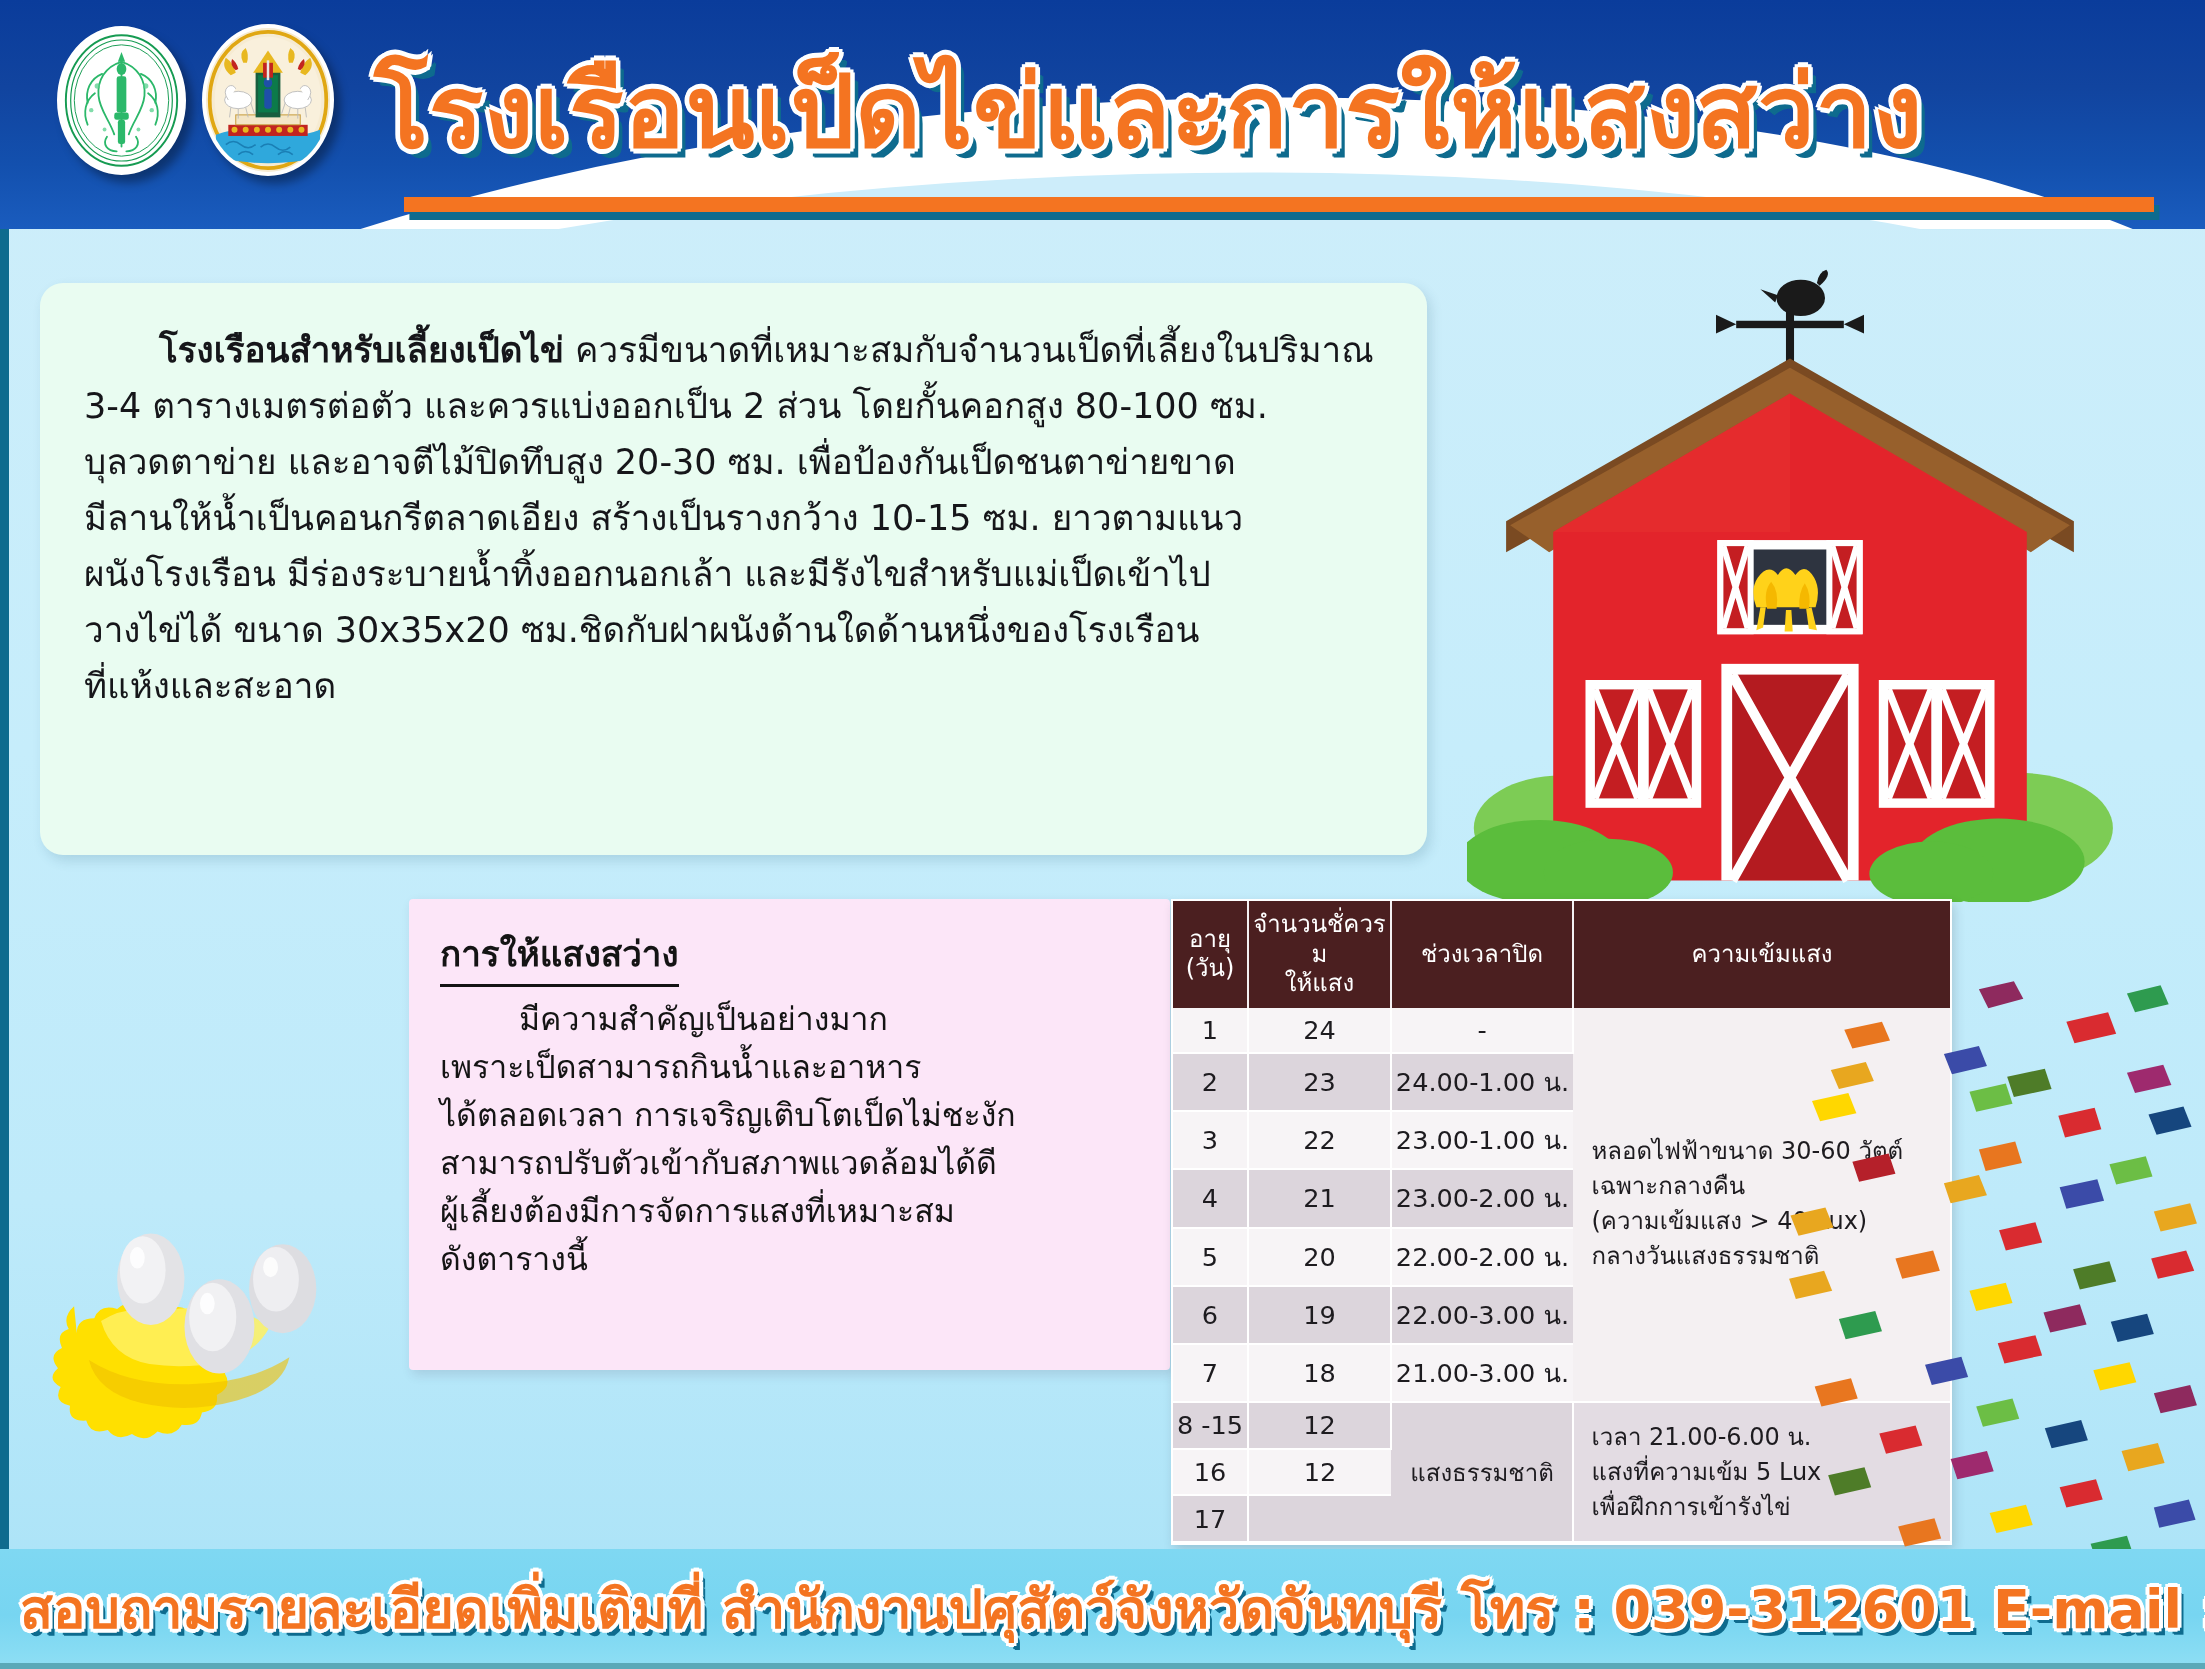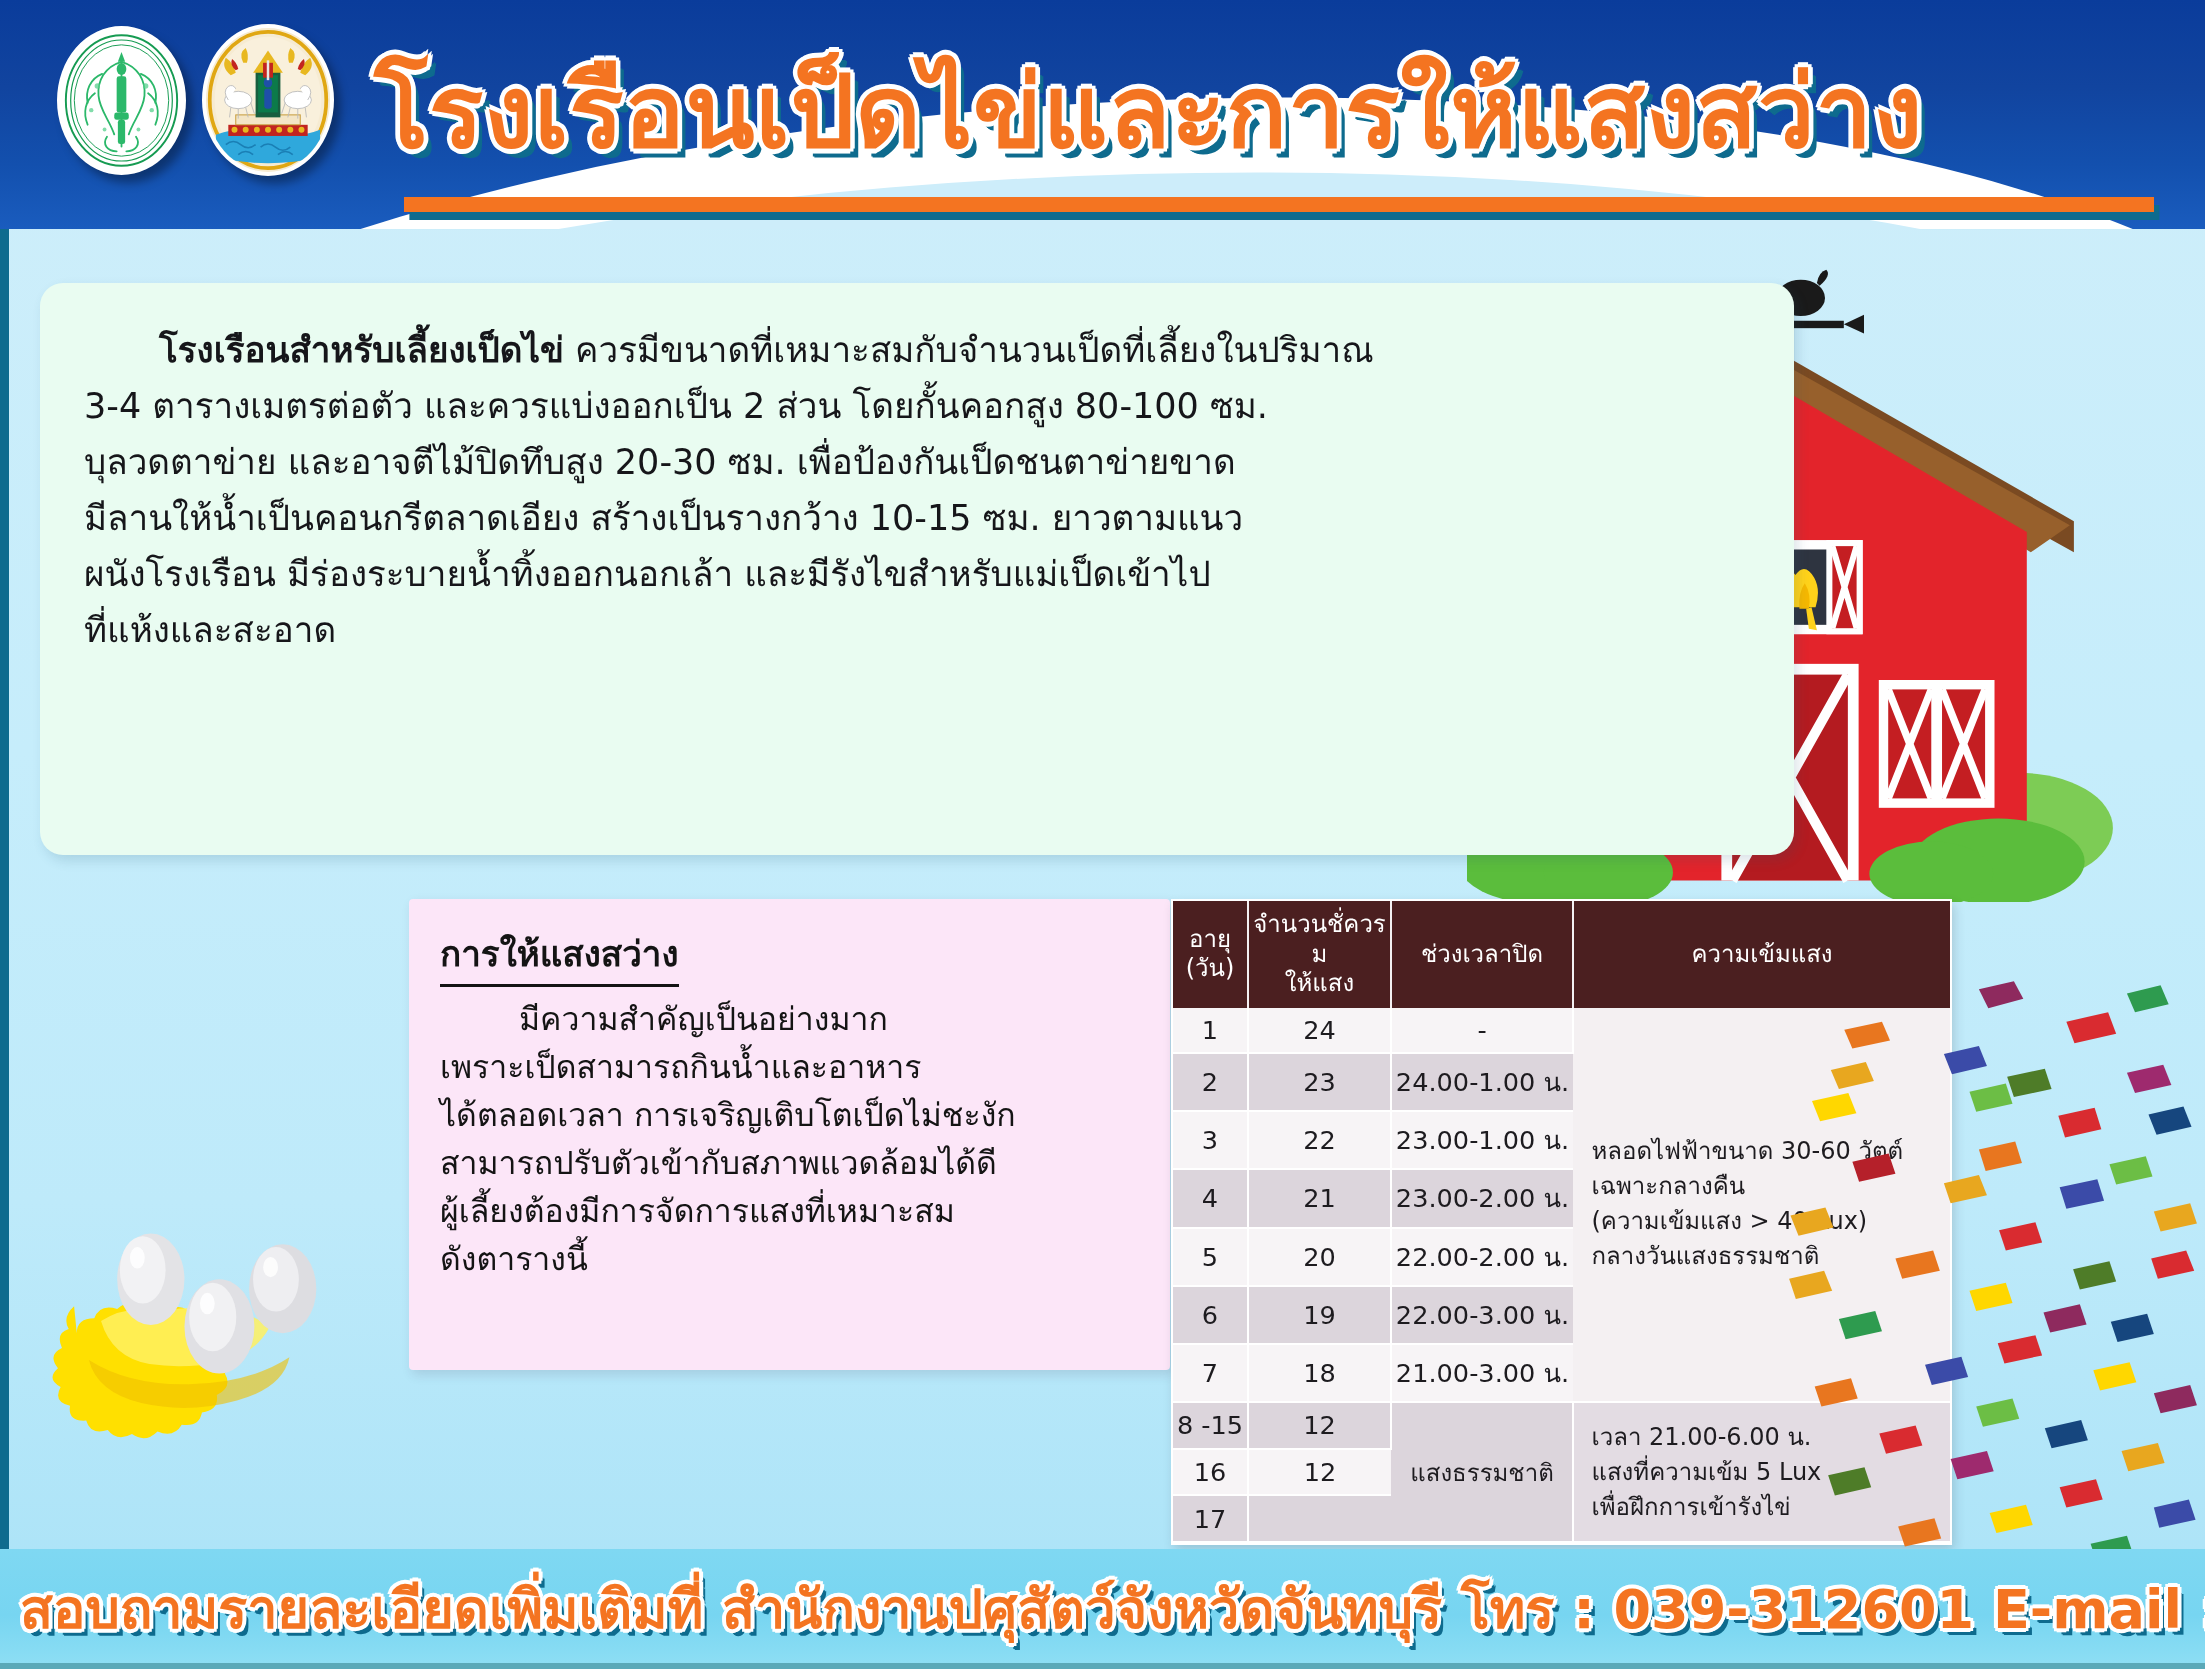--- a/index.html
+++ b/index.html
@@ -80,21 +80,21 @@
     background:#F47421;
     box-shadow:5.4px 8px 0 #0E6B8E;
   }
 
   
   #barn { position:absolute; left:1467px; top:236px; width:646px; height:666px; }
   #barn svg { width:100%; height:100%; display:block; }
 
   
   #main-panel {
-    position:absolute; left:40px; top:283px; width:1754px; height:572px;
+    position:absolute; left:40px; top:283px; width:1387px; height:572px;
     background:#E9FCF1;
     border-radius:23px;
     box-shadow:4px 5.4px 12px rgba(40,90,110,.16);
     padding:39px 47px 0 44px;
   }
   .body-line {
     font-size:35px; line-height:1.60; color:#16161A;
     white-space:nowrap;
   }
   .body-line .lead { font-weight:bold; }
@@ -398,20 +398,23 @@
       <span>3-4 ตารางเมตรต่อตัว และควรแบ่งออกเป็น 2 ส่วน โดยกั้นคอกสูง 80-100 ซม.</span>
     </div>
     <div class="body-line">
       <span>บุลวดตาข่าย และอาจตีไม้ปิดทึบสูง 20-30 ซม. เพื่อป้องกันเป็ดชนตาข่ายขาด</span>
     </div>
     <div class="body-line">
       <span>มีลานให้น้ำเป็นคอนกรีตลาดเอียง สร้างเป็นรางกว้าง 10-15 ซม. ยาวตามแนว</span>
     </div>
     <div class="body-line">
       <span>ผนังโรงเรือน มีร่องระบายน้ำทิ้งออกนอกเล้า และมีรังไขสำหรับแม่เป็ดเข้าไป</span>
+    </div>
+    <div class="body-line">
+      <span>วางไข่ได้ ขนาด 30x35x20 ซม.ชิดกับฝาผนังด้านใดด้านหนึ่งของโรงเรือน</span>
     </div>
     <div class="body-line">
       <span>ที่แห้งและสะอาด</span>
     </div>
   </div>
 
   <div id="light-panel">
     <div class="lp-heading">การให้แสงสว่าง</div>
     <div class="lp-line indent">มีความสำคัญเป็นอย่างมาก</div>
     <div class="lp-line">เพราะเป็ดสามารถกินน้ำและอาหาร</div>

